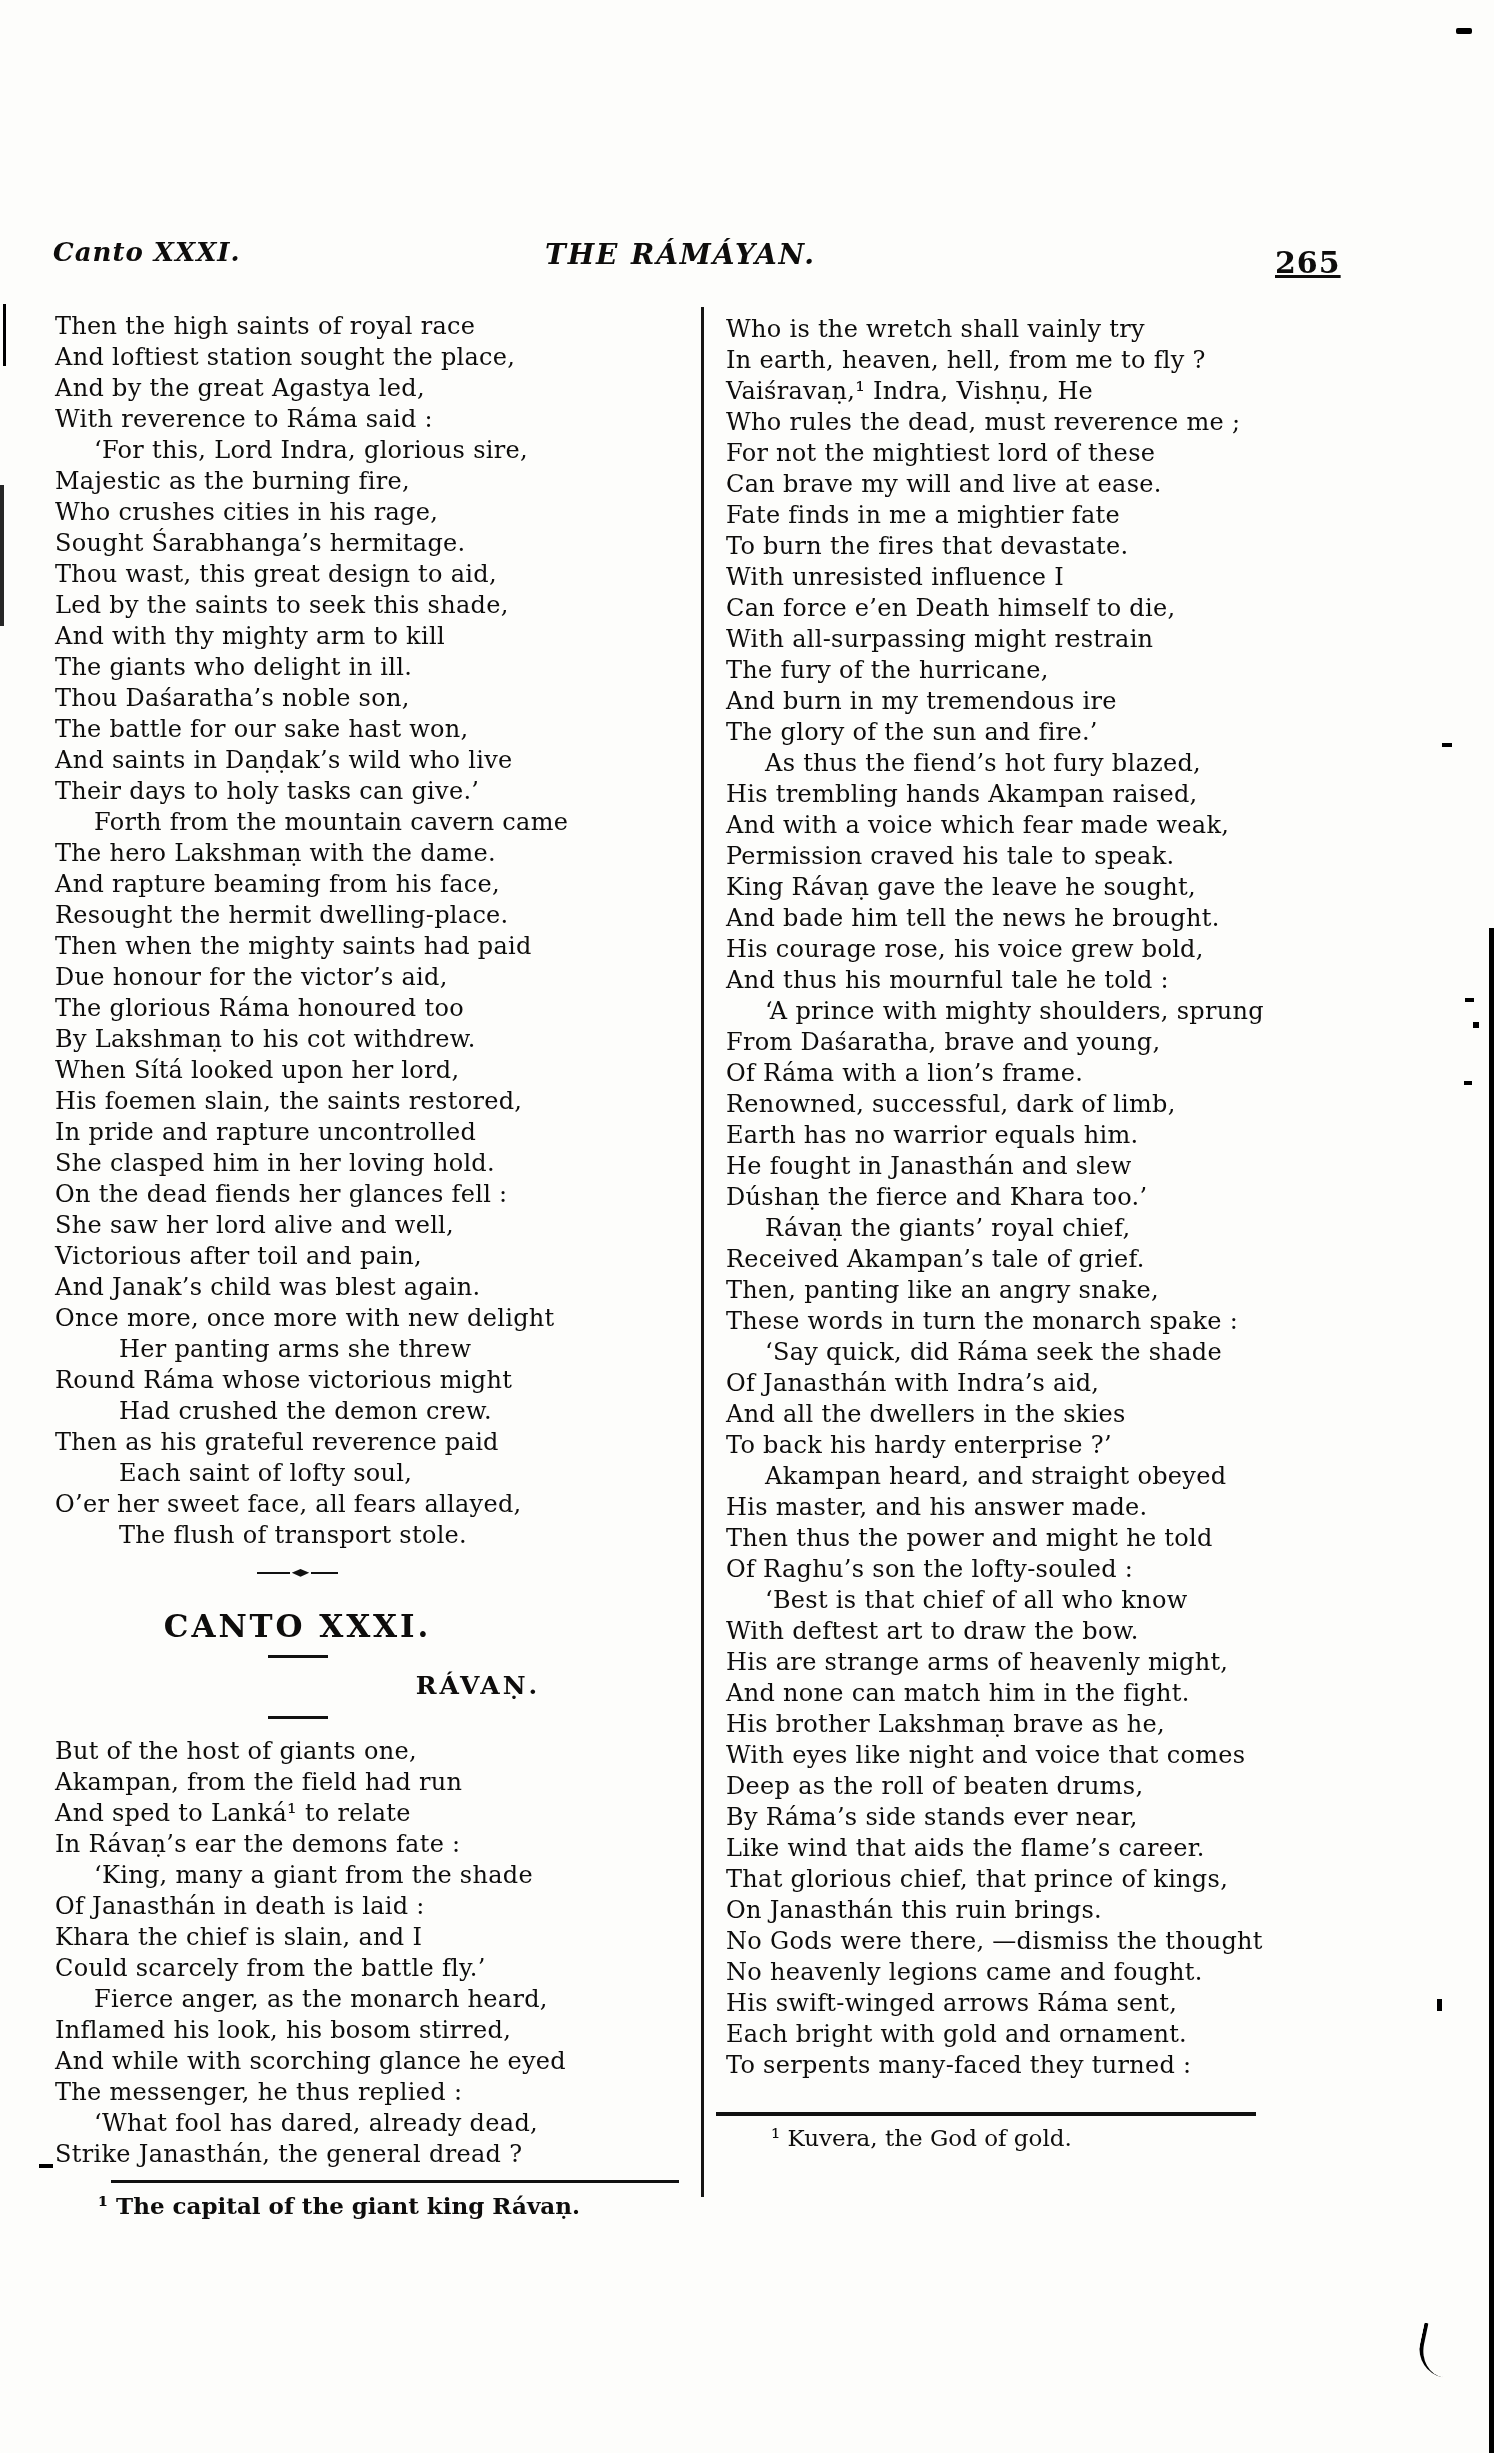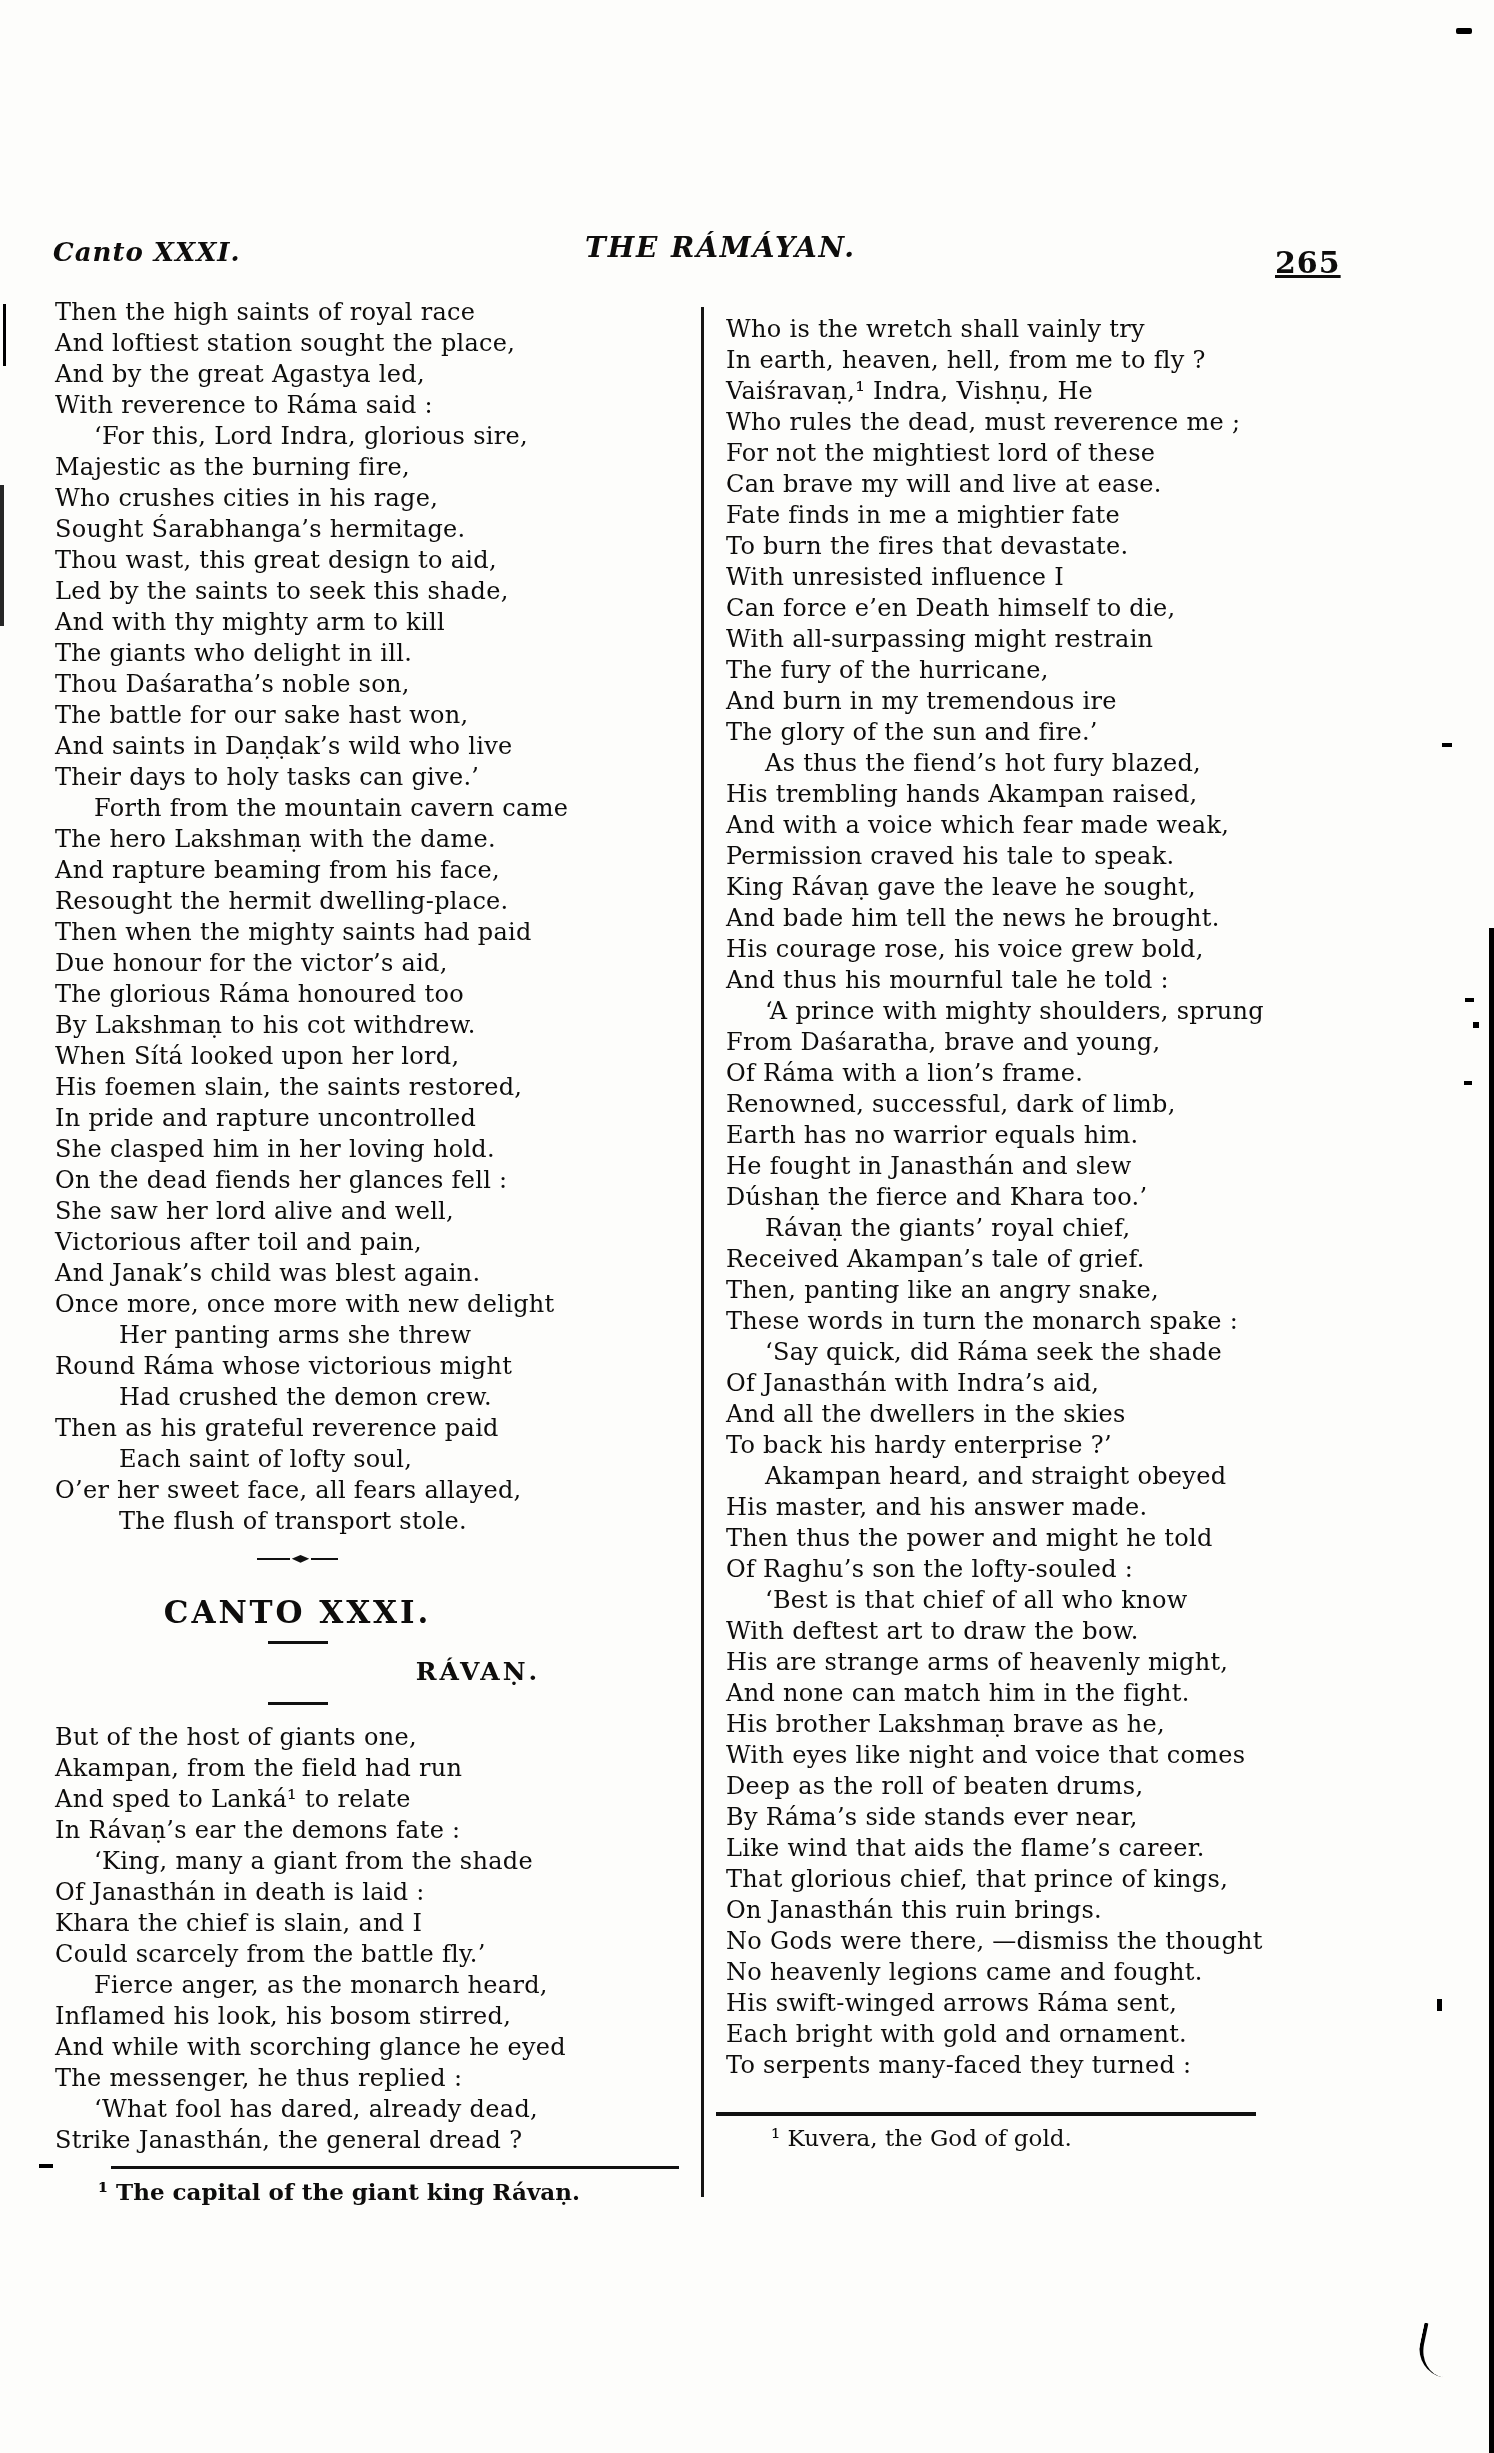--- a/index.html
+++ b/index.html
@@ -3,24 +3,24 @@
 <meta charset="utf-8">
 <style>
   html,body{margin:0;padding:0;}
   body{
     width:1494px;height:2453px;position:relative;overflow:hidden;
     background:#fdfdfb;color:#0e0d0c;
     font-family:"DejaVu Serif","Liberation Serif",serif;
   }
   .hdr{position:absolute;white-space:nowrap;}
   #canto-label{left:53px;top:237px;font-size:26px;font-style:italic;font-weight:bold;letter-spacing:1px;}
-  #book-title{left:545px;top:231px;font-size:28px;font-style:italic;font-weight:bold;letter-spacing:1.9px;margin-left:40px;}
+  #book-title{left:545px;top:238px;font-size:28px;font-style:italic;font-weight:bold;letter-spacing:1.9px;}
   #page-number{left:1275px;top:245px;font-size:30px;font-weight:bold;letter-spacing:1px;text-decoration:underline;}
 
-  #left-col{position:absolute;left:55px;top:297px;width:646px;}
+  #left-col{position:absolute;left:55px;top:311px;width:646px;}
   #right-col{position:absolute;left:726px;top:314px;width:723px;}
 
   .line{font-size:24px;line-height:31px;white-space:nowrap;letter-spacing:0.3px;}
   .in1{padding-left:39px;}
   .in2{padding-left:64px;}
 
   #col-divider{position:absolute;left:701px;top:307px;width:2.9px;height:1890px;background:#161514;}
 
   .orn{width:485px;margin-top:17.5px;height:8.7px;display:flex;align-items:center;justify-content:center;}
   .orn .bar{height:1.9px;background:#111;}

